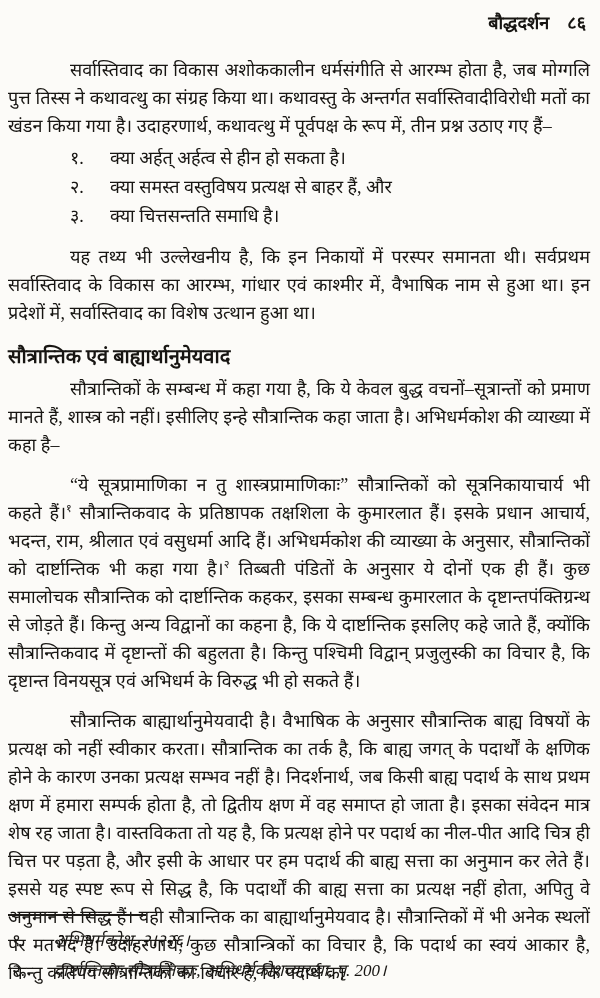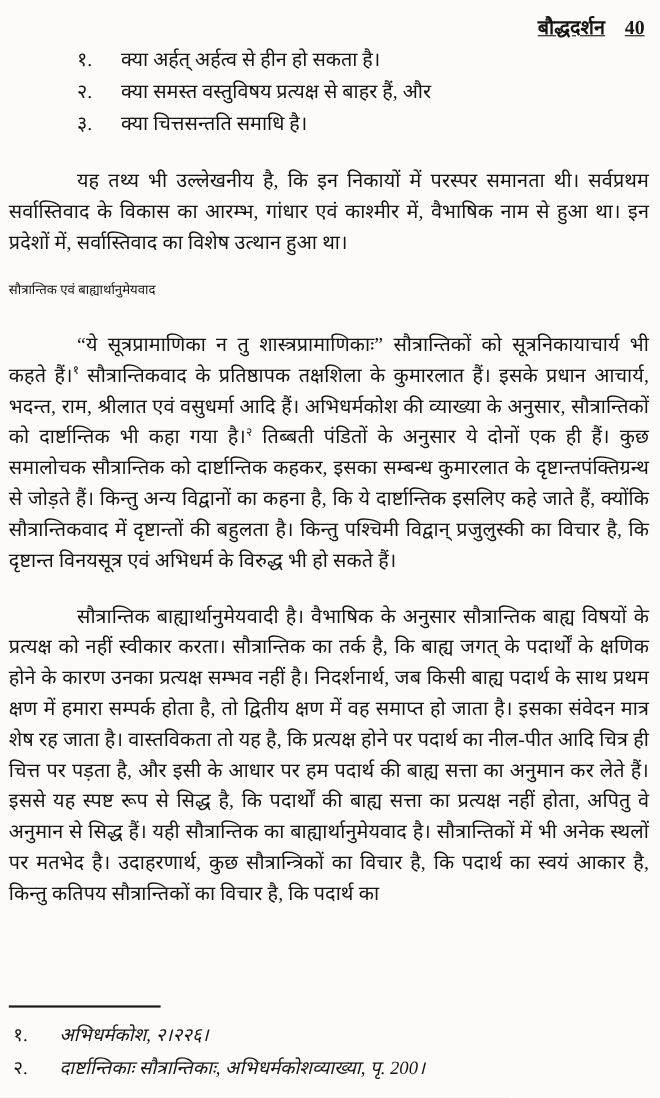--- a/index.html
+++ b/index.html
@@ -16,57 +16,56 @@
     color: #171512;
     font-family: "Liberation Serif", "DejaVu Serif", serif;
     overflow: hidden;
     box-sizing: border-box;
     padding: 10px 10px 0 8px;
   }
   
   .running-header {
     display: flex;
     justify-content: flex-end;
-    align-items: flex-end;
+    align-items: flex-start;
     gap: 18px;
     font-size: 18px;
     font-weight: 700;
     padding-right: 4px;
     height: 26px;
-    text-decoration: underline;
   }
   
   .para {
     margin: 0;
     font-size: 18px;
     line-height: 28px;
     text-align: justify;
     letter-spacing: 0.1px;
   }
   .indent { text-indent: 62px; }
   .mt-lg { margin-top: 20px; }
-  .mt-md { margin-top: 23px; }
+  .mt-md { margin-top: 12px; }
   .qlist {
     margin-top: 4px;
     padding-left: 62px;
   }
   .qrow {
     display: flex;
     font-size: 18px;
     line-height: 29px;
   }
   .qnum {
     width: 40px;
     flex: 0 0 40px;
   }
   .qtext { flex: 1; }
   .section-heading {
     margin: 16px 0 6px 0;
-    font-size: 12px;
-    font-weight: 400;
+    font-size: 20px;
+    font-weight: 700;
     line-height: 26px;
   }
   sup.fn-mark {
     font-size: 11px;
     line-height: 0;
     vertical-align: super;
   }
   
   .footnote-area {
     position: absolute;
@@ -93,23 +92,24 @@
   }
   .fn-text { flex: 1; font-style: italic; }
 </style>
 </head>
 <body>
 
 <div class="page">
 
   <div class="running-header">
     <span>बौद्धदर्शन</span>
-    <span>40</span>
+    <span>८६</span>
   </div>
 
+  <p class="para indent mt-lg">सर्वास्तिवाद का विकास अशोककालीन धर्मसंगीति से आरम्भ होता है, जब मोग्गलि पुत्त तिस्स ने कथावत्थु का संग्रह किया था। कथावस्तु के अन्तर्गत सर्वास्तिवादीविरोधी मतों का खंडन किया गया है। उदाहरणार्थ, कथावत्थु में पूर्वपक्ष के रूप में, तीन प्रश्न उठाए गए हैं–</p>
 
   <div class="qlist">
     <div class="qrow">
       <span class="qnum">१.</span>
       <span class="qtext">क्या अर्हत् अर्हत्व से हीन हो सकता है।</span>
     </div>
     <div class="qrow">
       <span class="qnum">२.</span>
       <span class="qtext">क्या समस्त वस्तुविषय प्रत्यक्ष से बाहर हैं, और</span>
     </div>
@@ -117,20 +117,21 @@
       <span class="qnum">३.</span>
       <span class="qtext">क्या चित्तसन्तति समाधि है।</span>
     </div>
   </div>
 
 
   <p class="para indent mt-md">यह तथ्य भी उल्लेखनीय है, कि इन निकायों में परस्पर समानता थी। सर्वप्रथम सर्वास्तिवाद के विकास का आरम्भ, गांधार एवं काश्मीर में, वैभाषिक नाम से हुआ था। इन प्रदेशों में, सर्वास्तिवाद का विशेष उत्थान हुआ था।</p>
 
   <h2 class="section-heading">सौत्रान्तिक एवं बाह्यार्थानुमेयवाद</h2>
 
+  <p class="para indent">सौत्रान्तिकों के सम्बन्ध में कहा गया है, कि ये केवल बुद्ध वचनों–सूत्रान्तों को प्रमाण मानते हैं, शास्त्र को नहीं। इसीलिए इन्हे सौत्रान्तिक कहा जाता है। अभिधर्मकोश की व्याख्या में कहा है–</p>
 
   <p class="para indent mt-md"><span>“ये सूत्रप्रामाणिका न तु शास्त्रप्रामाणिकाः” सौत्रान्तिकों को सूत्रनिकायाचार्य भी कहते हैं।</span><sup class="fn-mark">१</sup><span> सौत्रान्तिकवाद के प्रतिष्ठापक तक्षशिला के कुमारलात हैं। इसके प्रधान आचार्य, भदन्त, राम, श्रीलात एवं वसुधर्मा आदि हैं। अभिधर्मकोश की व्याख्या के अनुसार, सौत्रान्तिकों को दार्ष्टान्तिक भी कहा गया है।</span><sup class="fn-mark">२</sup><span> तिब्बती पंडितों के अनुसार ये दोनों एक ही हैं। कुछ समालोचक सौत्रान्तिक को दार्ष्टान्तिक कहकर, इसका सम्बन्ध कुमारलात के दृष्टान्तपंक्तिग्रन्थ से जोड़ते हैं। किन्तु अन्य विद्वानों का कहना है, कि ये दार्ष्टान्तिक इसलिए कहे जाते हैं, क्योंकि सौत्रान्तिकवाद में दृष्टान्तों की बहुलता है। किन्तु पश्चिमी विद्वान् प्रजुलुस्की का विचार है, कि दृष्टान्त विनयसूत्र एवं अभिधर्म के विरुद्ध भी हो सकते हैं।</span></p>
 
   <p class="para indent mt-md">सौत्रान्तिक बाह्यार्थानुमेयवादी है। वैभाषिक के अनुसार सौत्रान्तिक बाह्य विषयों के प्रत्यक्ष को नहीं स्वीकार करता। सौत्रान्तिक का तर्क है, कि बाह्य जगत् के पदार्थों के क्षणिक होने के कारण उनका प्रत्यक्ष सम्भव नहीं है। निदर्शनार्थ, जब किसी बाह्य पदार्थ के साथ प्रथम क्षण में हमारा सम्पर्क होता है, तो द्वितीय क्षण में वह समाप्त हो जाता है। इसका संवेदन मात्र शेष रह जाता है। वास्तविकता तो यह है, कि प्रत्यक्ष होने पर पदार्थ का नील-पीत आदि चित्र ही चित्त पर पड़ता है, और इसी के आधार पर हम पदार्थ की बाह्य सत्ता का अनुमान कर लेते हैं। इससे यह स्पष्ट रूप से सिद्ध है, कि पदार्थों की बाह्य सत्ता का प्रत्यक्ष नहीं होता, अपितु वे अनुमान से सिद्ध हैं। यही सौत्रान्तिक का बाह्यार्थानुमेयवाद है। सौत्रान्तिकों में भी अनेक स्थलों पर मतभेद है। उदाहरणार्थ, कुछ सौत्रान्त्रिकों का विचार है, कि पदार्थ का स्वयं आकार है, किन्तु कतिपय सौत्रान्तिकों का विचार है, कि पदार्थ का</p>
 
   <div class="footnote-area">
     <div class="fn-rule"></div>
     <div class="fn-row">
       <span class="fn-num">१.</span>
       <span class="fn-text">अभिधर्मकोश, २।२२६।</span>

